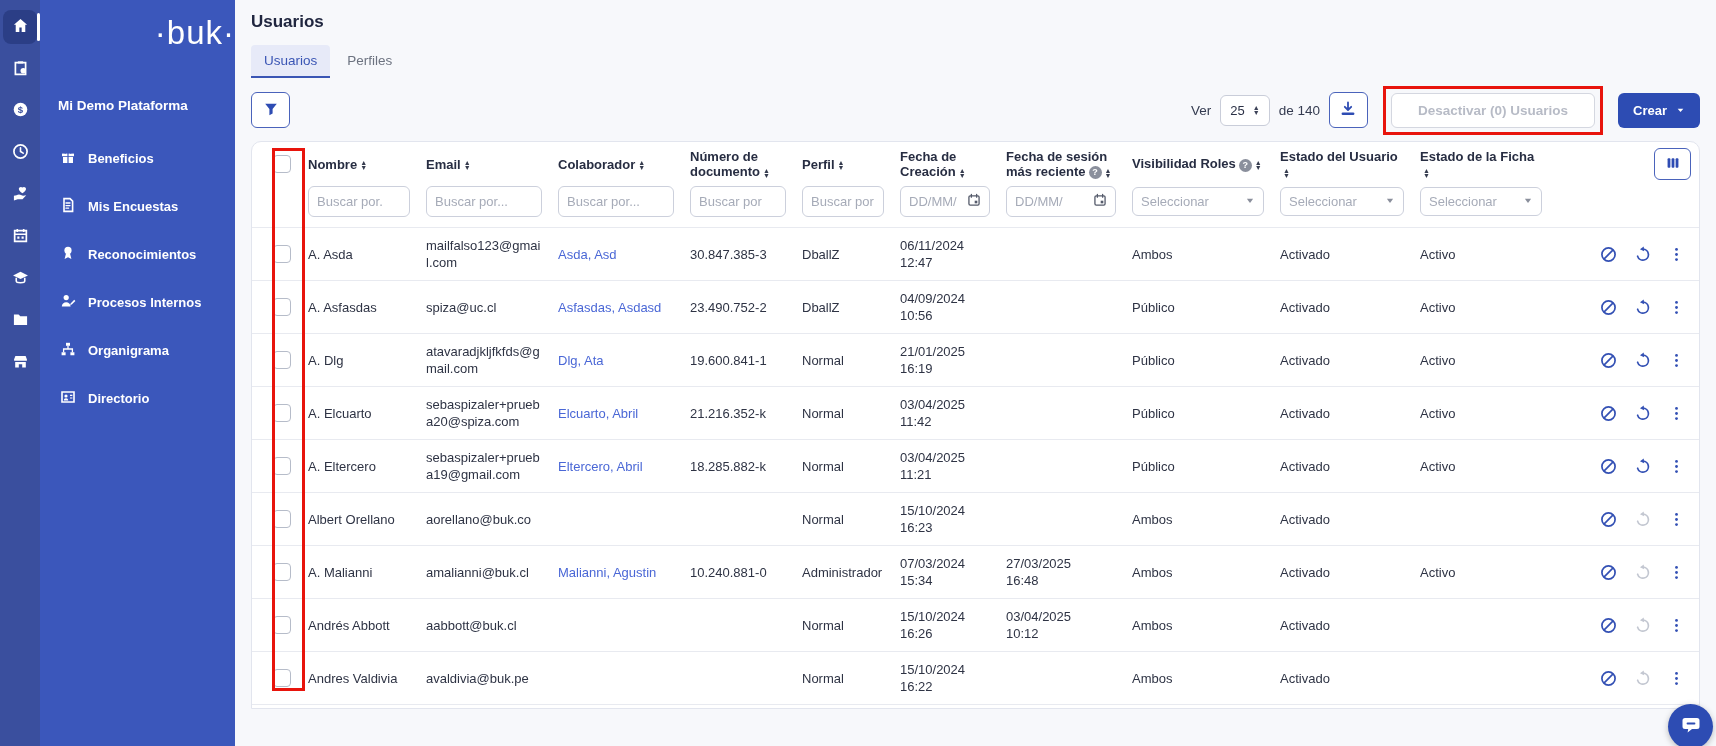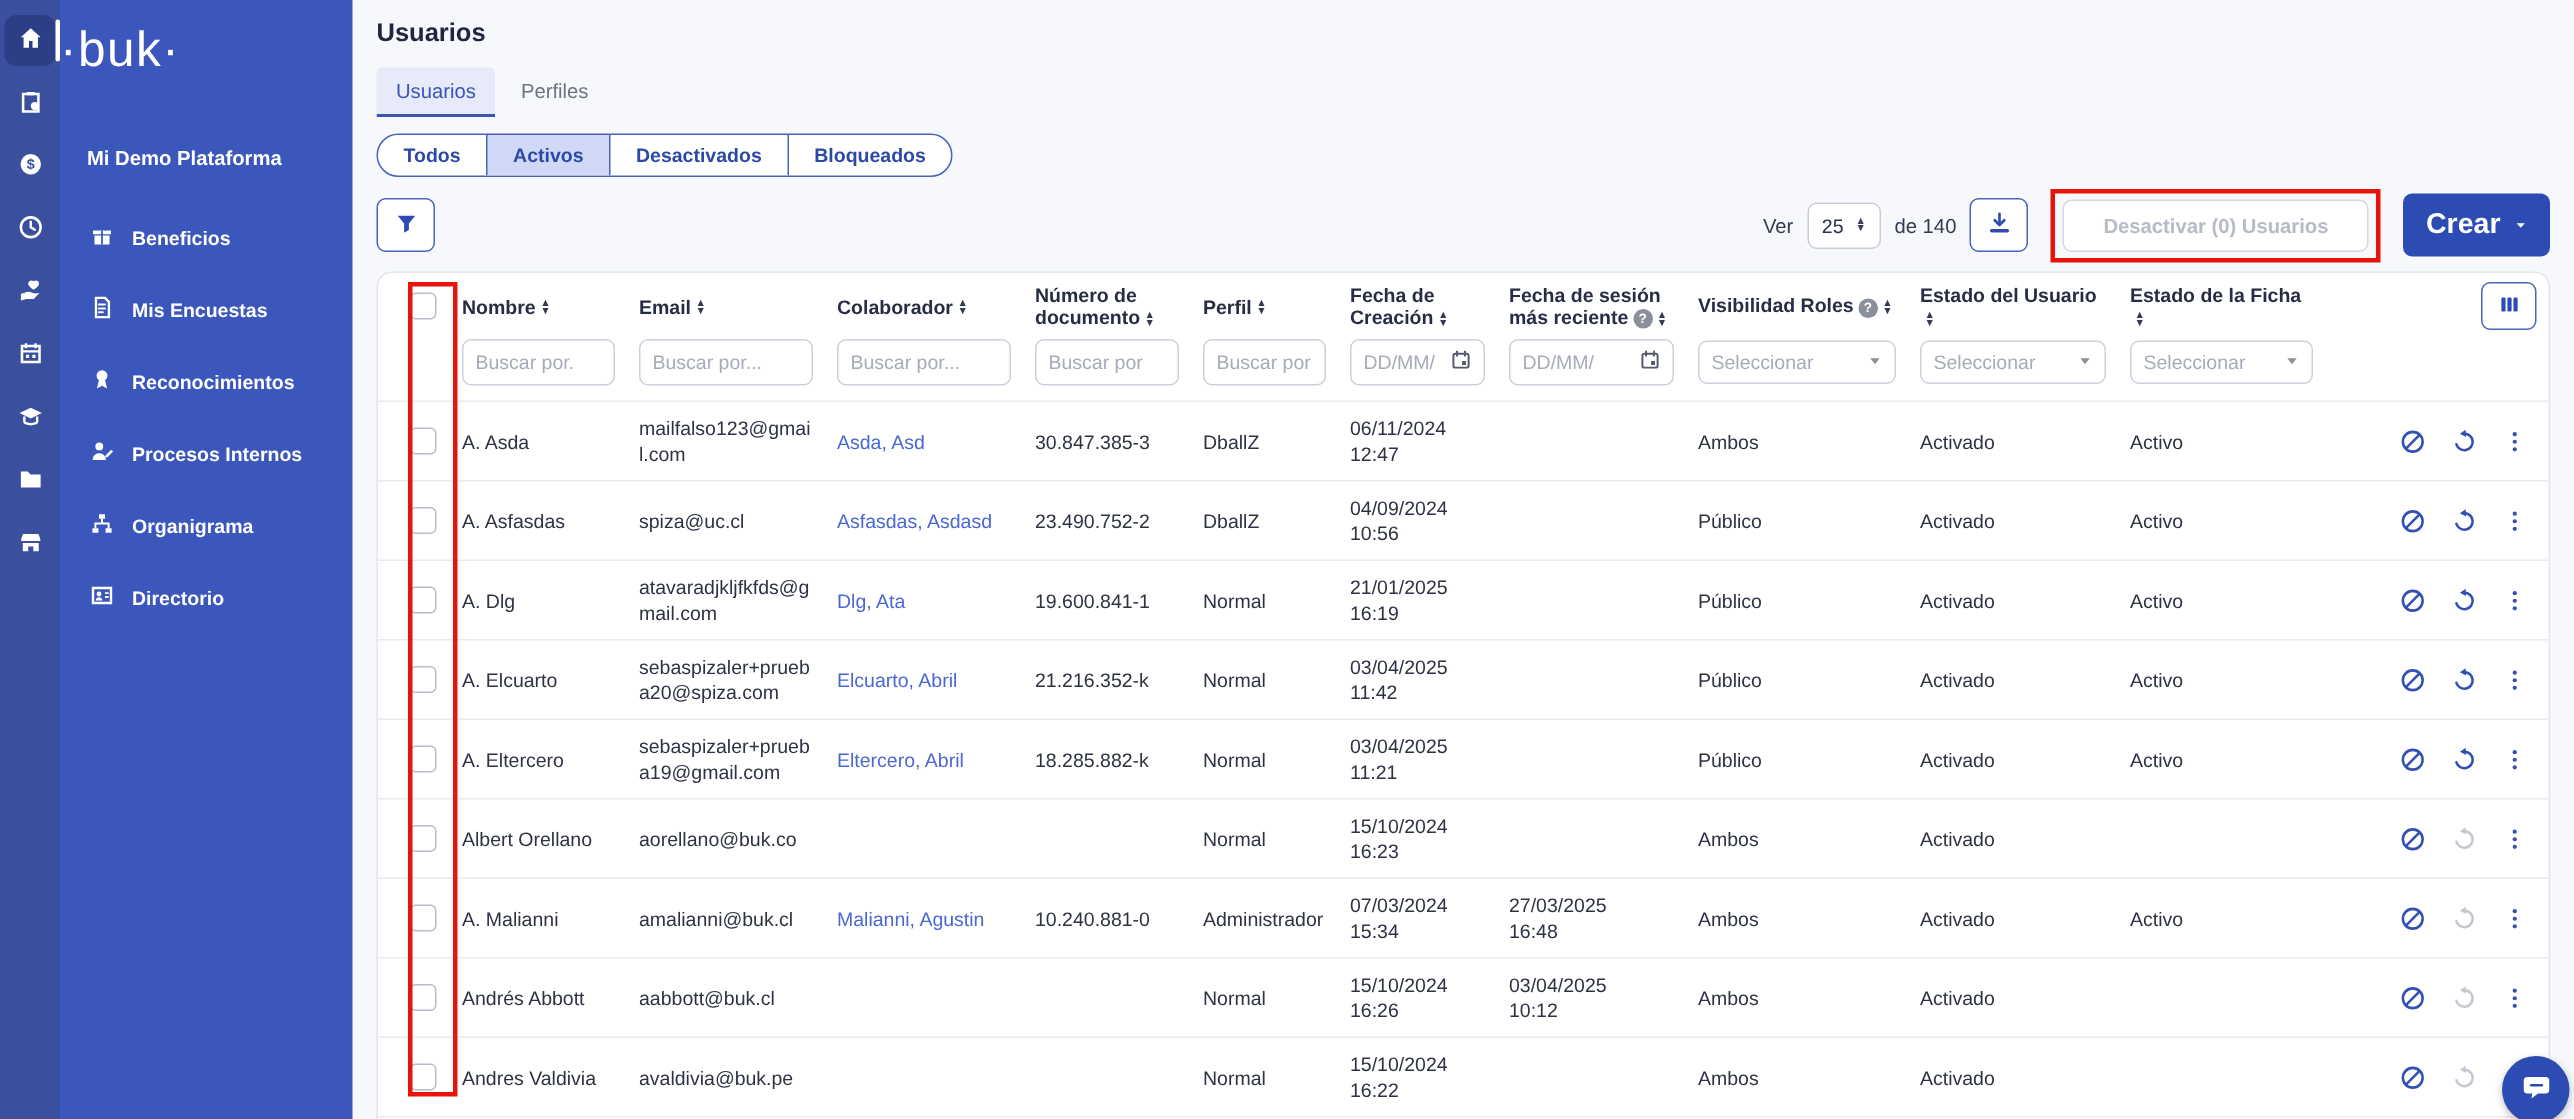--- a/index.html
+++ b/index.html
@@ -10,21 +10,21 @@
     display:flex;
   }
   
   .rail{width:40px;background:#3a4f9e;display:flex;flex-direction:column;align-items:center;padding-top:10px;gap:8px;flex:0 0 40px;}
   .rail-item{width:34px;height:34px;display:flex;align-items:center;justify-content:center;color:#fff;border-radius:8px;position:relative;cursor:pointer;}
   .rail-item svg{width:17px;height:17px;}
   .rail-item.active{background:#2b3e86;}
   .rail-item.active::after{content:"";position:absolute;right:-3px;top:3px;bottom:3px;width:3px;background:#fff;border-radius:2px;}
   
   .sidebar{width:195px;flex:0 0 195px;background:#3b57bb;color:#fff;padding-top:8px;}
-  .logo{font-size:33px;color:#fff;text-align:left;margin-top:6px;letter-spacing:1px;font-weight:400;}
+  .logo{font-size:33px;color:#fff;text-align:right;margin-top:6px;letter-spacing:1px;font-weight:400;}
   .company{font-size:13.5px;font-weight:700;margin:46px 0 0 18px;}
   .menu{margin-top:26px;display:flex;flex-direction:column;gap:9px;}
   .menu-item{display:flex;align-items:center;gap:12px;padding:10px 0 10px 20px;font-size:13px;font-weight:700;cursor:pointer;}
   .menu-item svg{width:16px;height:16px;flex:0 0 16px;}
   
   .main{flex:1;padding:10px 16px 0 16px;min-width:0;}
   .page-title{font-size:17px;font-weight:700;color:#20263f;margin:2px 0 0 0;}
   .tabs{display:flex;gap:4px;margin-top:13px;}
   .tab{padding:8px 13px 8px;font-size:13.5px;cursor:pointer;border-bottom:2px solid transparent;}
   .tab.active{background:#e7eaf8;color:#3a55b4;border-bottom:2px solid #3a55b4;border-radius:4px 4px 0 0;}
@@ -36,21 +36,21 @@
   .toolbar{margin-top:11px;display:flex;align-items:center;height:42px;}
   .icon-btn{width:37px;height:34px;background:#fff;border:1px solid #4a63bb;border-radius:6px;display:flex;align-items:center;justify-content:center;color:#2e4cb3;cursor:pointer;}
   .icon-btn svg{width:16px;height:16px;}
   .toolbar-right{margin-left:auto;display:flex;align-items:center;gap:9px;}
   .ver-label,.total-label{color:#343b50;font-size:13.5px;}
   .page-size{display:flex;align-items:center;gap:8px;background:#fff;border:1px solid #c9cdd9;border-radius:6px;padding:7px 9px;cursor:pointer;color:#2b3146;}
   .stepper{display:inline-flex;flex-direction:column;line-height:5px;}
   .stepper span{font-size:7px;color:#3c4257;}
   .red-outline{border:3px solid #e8140c;padding:4px 5px;margin:3px 6px;}
   .btn-disabled{background:#fff;border:1px solid #d4d7e0;color:#b7bbc6;padding:9px 26px;border-radius:6px;font-weight:700;font-size:13.5px;cursor:default;white-space:nowrap;}
-  .btn-primary{background:#2d4cb3;color:#fff;border:none;padding:10px 15px;border-radius:6px;font-weight:700;font-size:19px;display:flex;gap:9px;align-items:center;cursor:pointer;}
+  .btn-primary{background:#2d4cb3;color:#fff;border:none;padding:10px 15px;border-radius:6px;font-weight:700;font-size:13px;display:flex;gap:9px;align-items:center;cursor:pointer;}
   .btn-primary svg{width:9px;height:9px;}
   
   .card{margin-top:10px;background:#fff;border:1px solid #e2e5ee;border-radius:10px 10px 0 0;position:relative;height:566px;overflow:hidden;}
   table{width:100%;border-collapse:collapse;table-layout:fixed;}
   thead th{text-align:left;font-size:13px;font-weight:700;color:#272d42;padding:6px 8px 2px 8px;vertical-align:middle;line-height:15px;}
   th .hdr{display:inline;}
   .sort{display:inline-flex;flex-direction:column;margin-left:3px;vertical-align:middle;line-height:5px;}
   .sort span{font-size:7px;color:#353b4e;}
   .info{display:inline-block;width:13px;height:13px;border-radius:50%;background:#8a8f9c;color:#fff;font-size:9px;line-height:13px;text-align:center;font-weight:700;margin-left:3px;vertical-align:middle;}
   .filter-row td{padding:4px 8px 10px 8px;}
@@ -193,28 +193,20 @@
 </aside>
 
 <main class="main">
   <h1 class="page-title">Usuarios</h1>
 
   <div class="tabs">
     <div class="tab active">Usuarios</div>
     <div class="tab inactive">Perfiles</div>
   </div>
 
-  <div>
-    <div class="segments">
-      <div class="segment">Todos</div>
-      <div class="segment active">Activos</div>
-      <div class="segment">Desactivados</div>
-      <div class="segment">Bloqueados</div>
-    </div>
-  </div>
 
   <div class="toolbar">
     <div class="icon-btn">
       <span><svg viewBox="0 0 16 16">
             <path d="M2.2 2.8h11.6L9.6 8v4.4l-3.2 1.8V8z" fill="currentColor"></path>
           </svg></span>
     </div>
     <div class="toolbar-right">
       <span class="ver-label">Ver</span>
       <div class="page-size">

